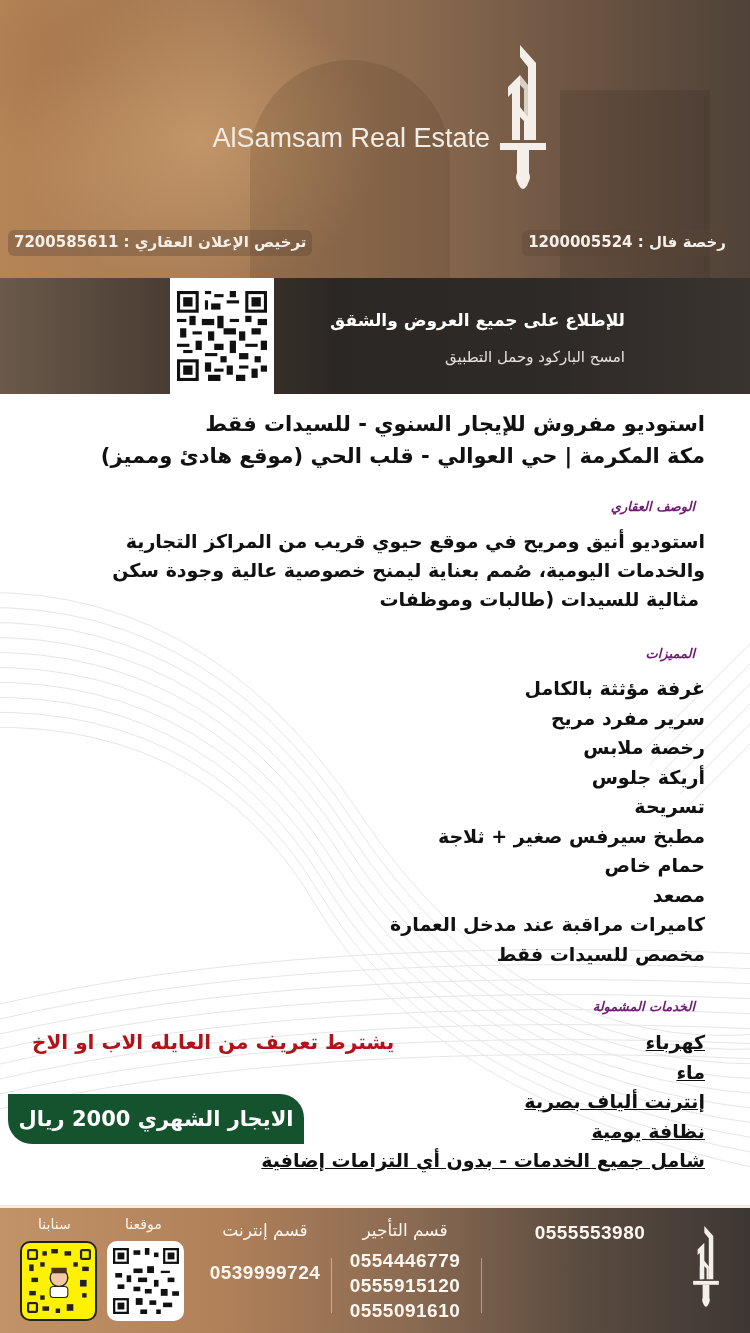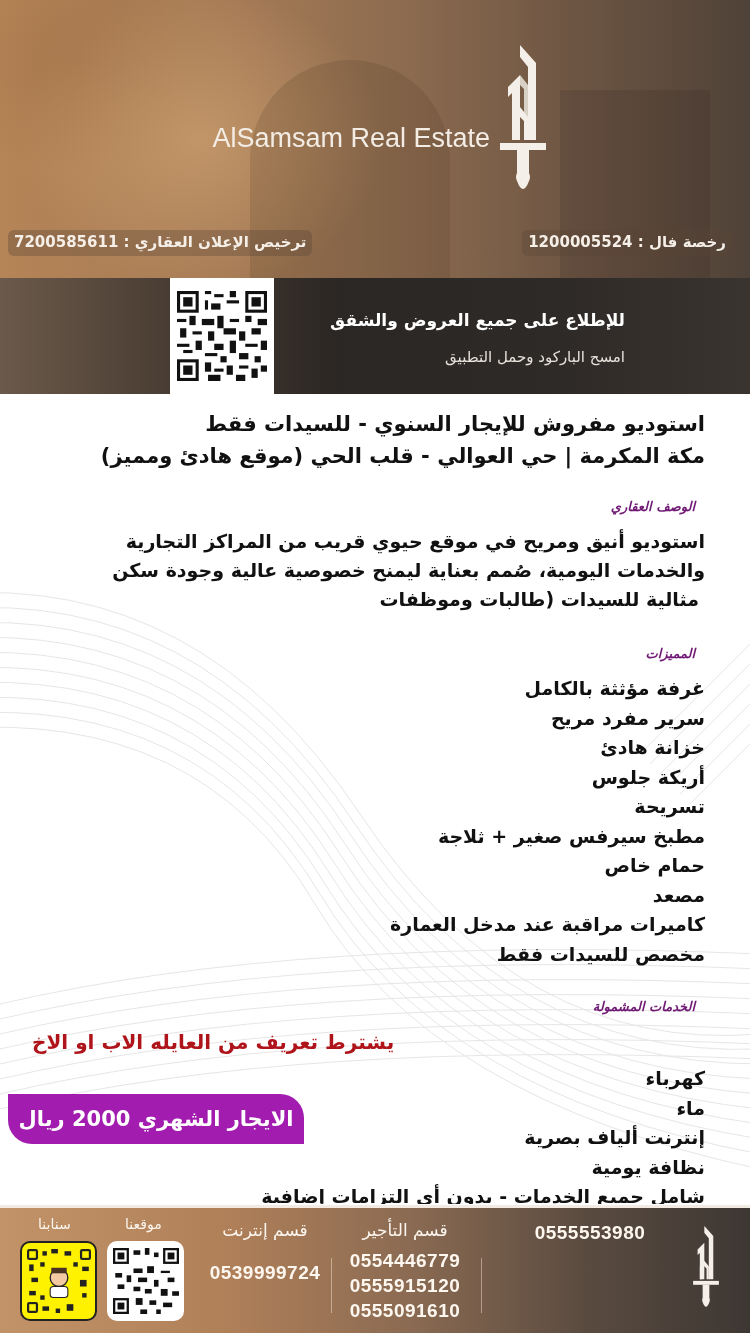--- a/index.html
+++ b/index.html
@@ -96,21 +96,21 @@
   .list {
     position: absolute; right: 45px; font-size: 19px; font-weight: bold;
     line-height: 29.5px; color: #111; list-style: none;
   }
   .notice {
     position: absolute; left: 32px; top: 636px;
     color: #b0141b; font-size: 20px; font-weight: bold; white-space: nowrap;
   }
   .price-tag {
     position: absolute; left: 8px; top: 700px; width: 296px; height: 50px;
-    background: #a21caf;
+    background: #14532d;
     border-radius: 0 24px 0 24px;
     color: #ffffff; font-size: 21px; font-weight: bold;
     display: flex; align-items: center; justify-content: center;
     white-space: nowrap;
   }
 
   
   .footer {
     position: absolute; left: 0; top: 1205px; width: 750px; height: 128px;
     background: linear-gradient(90deg, #c29268 0%, #b08059 30%, #8a6a52 55%, #5a4b40 78%, #3d3733 100%);
@@ -264,32 +264,32 @@
   <div class="para" style="top:133px;">
     <div>استوديو أنيق ومريح في موقع حيوي قريب من المراكز التجارية</div>
     <div>والخدمات اليومية، صُمم بعناية ليمنح خصوصية عالية وجودة سكن</div>
     <div style="padding-right:6px;">مثالية للسيدات (طالبات وموظفات</div>
   </div>
 
   <div class="section-title" style="top:252px;">المميزات</div>
   <ul class="list" style="top:280px;">
     <li>غرفة مؤثثة بالكامل</li>
     <li>سرير مفرد مريح</li>
-    <li>خزانة هادئ</li>
+    <li>رخصة ملابس</li>
     <li>أريكة جلوس</li>
     <li>تسريحة</li>
     <li>مطبخ سيرفس صغير + ثلاجة</li>
     <li>حمام خاص</li>
     <li>مصعد</li>
     <li>كاميرات مراقبة عند مدخل العمارة</li>
     <li>مخصص للسيدات فقط</li>
   </ul>
 
   <div class="section-title" style="top:605px;">الخدمات المشمولة</div>
-  <ul class="list" style="top:670px;">
+  <ul class="list" style="top:634px;text-decoration:underline;">
     <li>كهرباء</li>
     <li>ماء</li>
     <li>إنترنت ألياف بصرية</li>
     <li>نظافة يومية</li>
     <li>شامل جميع الخدمات - بدون أي التزامات إضافية</li>
   </ul>
 
   <div class="notice">يشترط تعريف من العايله الاب او الاخ</div>
   <div class="price-tag">الايجار الشهري 2000 ريال</div>
 </div>

